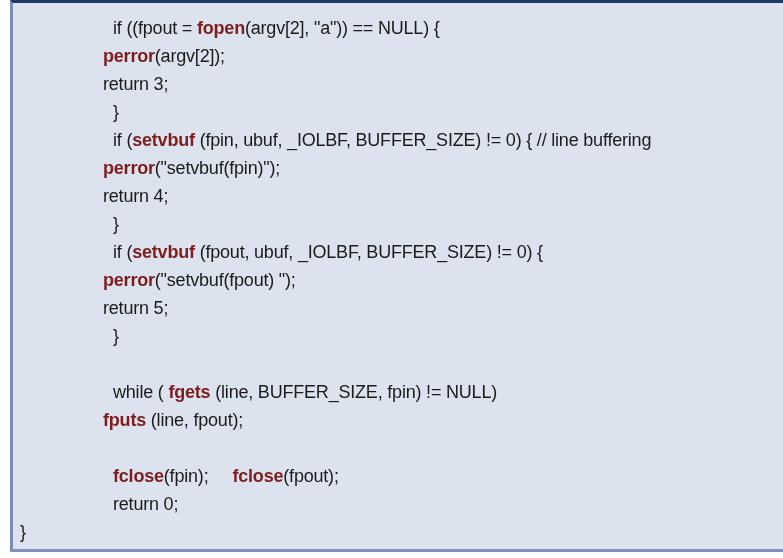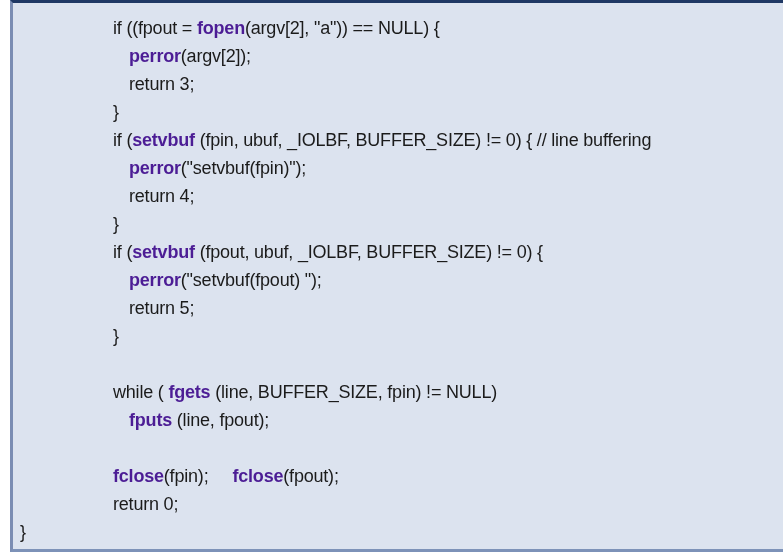--- a/index.html
+++ b/index.html
@@ -30,21 +30,21 @@
     font-family: "Liberation Sans", "DejaVu Sans", sans-serif;
     font-size: 18px;
     line-height: 28px;
     color: #1b1b1b;
     white-space: pre;
     letter-spacing: -0.2px;
   }
   .code-line { height: 28px; }
   .ind0 { padding-left: 7px; }
   .ind1 { padding-left: 100px; }
-  .ind2 { padding-left: 116px; }
-  .b { font-weight: bold; color: #4c1d95; }
+  .ind2 { padding-left: 90px; }
+  .b { font-weight: bold; color: #7f1d1d; }
 </style>
 </head>
 <body>
 
 <div class="code-panel">
   <pre class="code-block"><div class="code-line ind1"><span>if ((fpout = </span><span class="b">fopen</span><span>(argv[2], "a")) == NULL) {</span></div><div class="code-line ind2"><span class="b">perror</span><span>(argv[2]);</span></div><div class="code-line ind2"><span>return 3;</span></div><div class="code-line ind1"><span>}</span></div><div class="code-line ind1"><span>if (</span><span class="b">setvbuf</span><span> (fpin, ubuf, _IOLBF, BUFFER_SIZE) != 0) { // line buffering</span></div><div class="code-line ind2"><span class="b">perror</span><span>("setvbuf(fpin)");</span></div><div class="code-line ind2"><span>return 4;</span></div><div class="code-line ind1"><span>}</span></div><div class="code-line ind1"><span>if (</span><span class="b">setvbuf</span><span> (fpout, ubuf, _IOLBF, BUFFER_SIZE) != 0) {</span></div><div class="code-line ind2"><span class="b">perror</span><span>("setvbuf(fpout) ");</span></div><div class="code-line ind2"><span>return 5;</span></div><div class="code-line ind1"><span>}</span></div><div class="code-line ind1"> </div><div class="code-line ind1"><span>while ( </span><span class="b">fgets</span><span> (line, BUFFER_SIZE, fpin) != NULL)</span></div><div class="code-line ind2"><span class="b">fputs</span><span> (line, fpout);</span></div><div class="code-line ind1"> </div><div class="code-line ind1"><span class="b">fclose</span><span>(fpin);     </span><span class="b">fclose</span><span>(fpout);</span></div><div class="code-line ind1"><span>return 0;</span></div><div class="code-line ind0"><span>}</span></div></pre>
 </div>
 
 </body></html>

